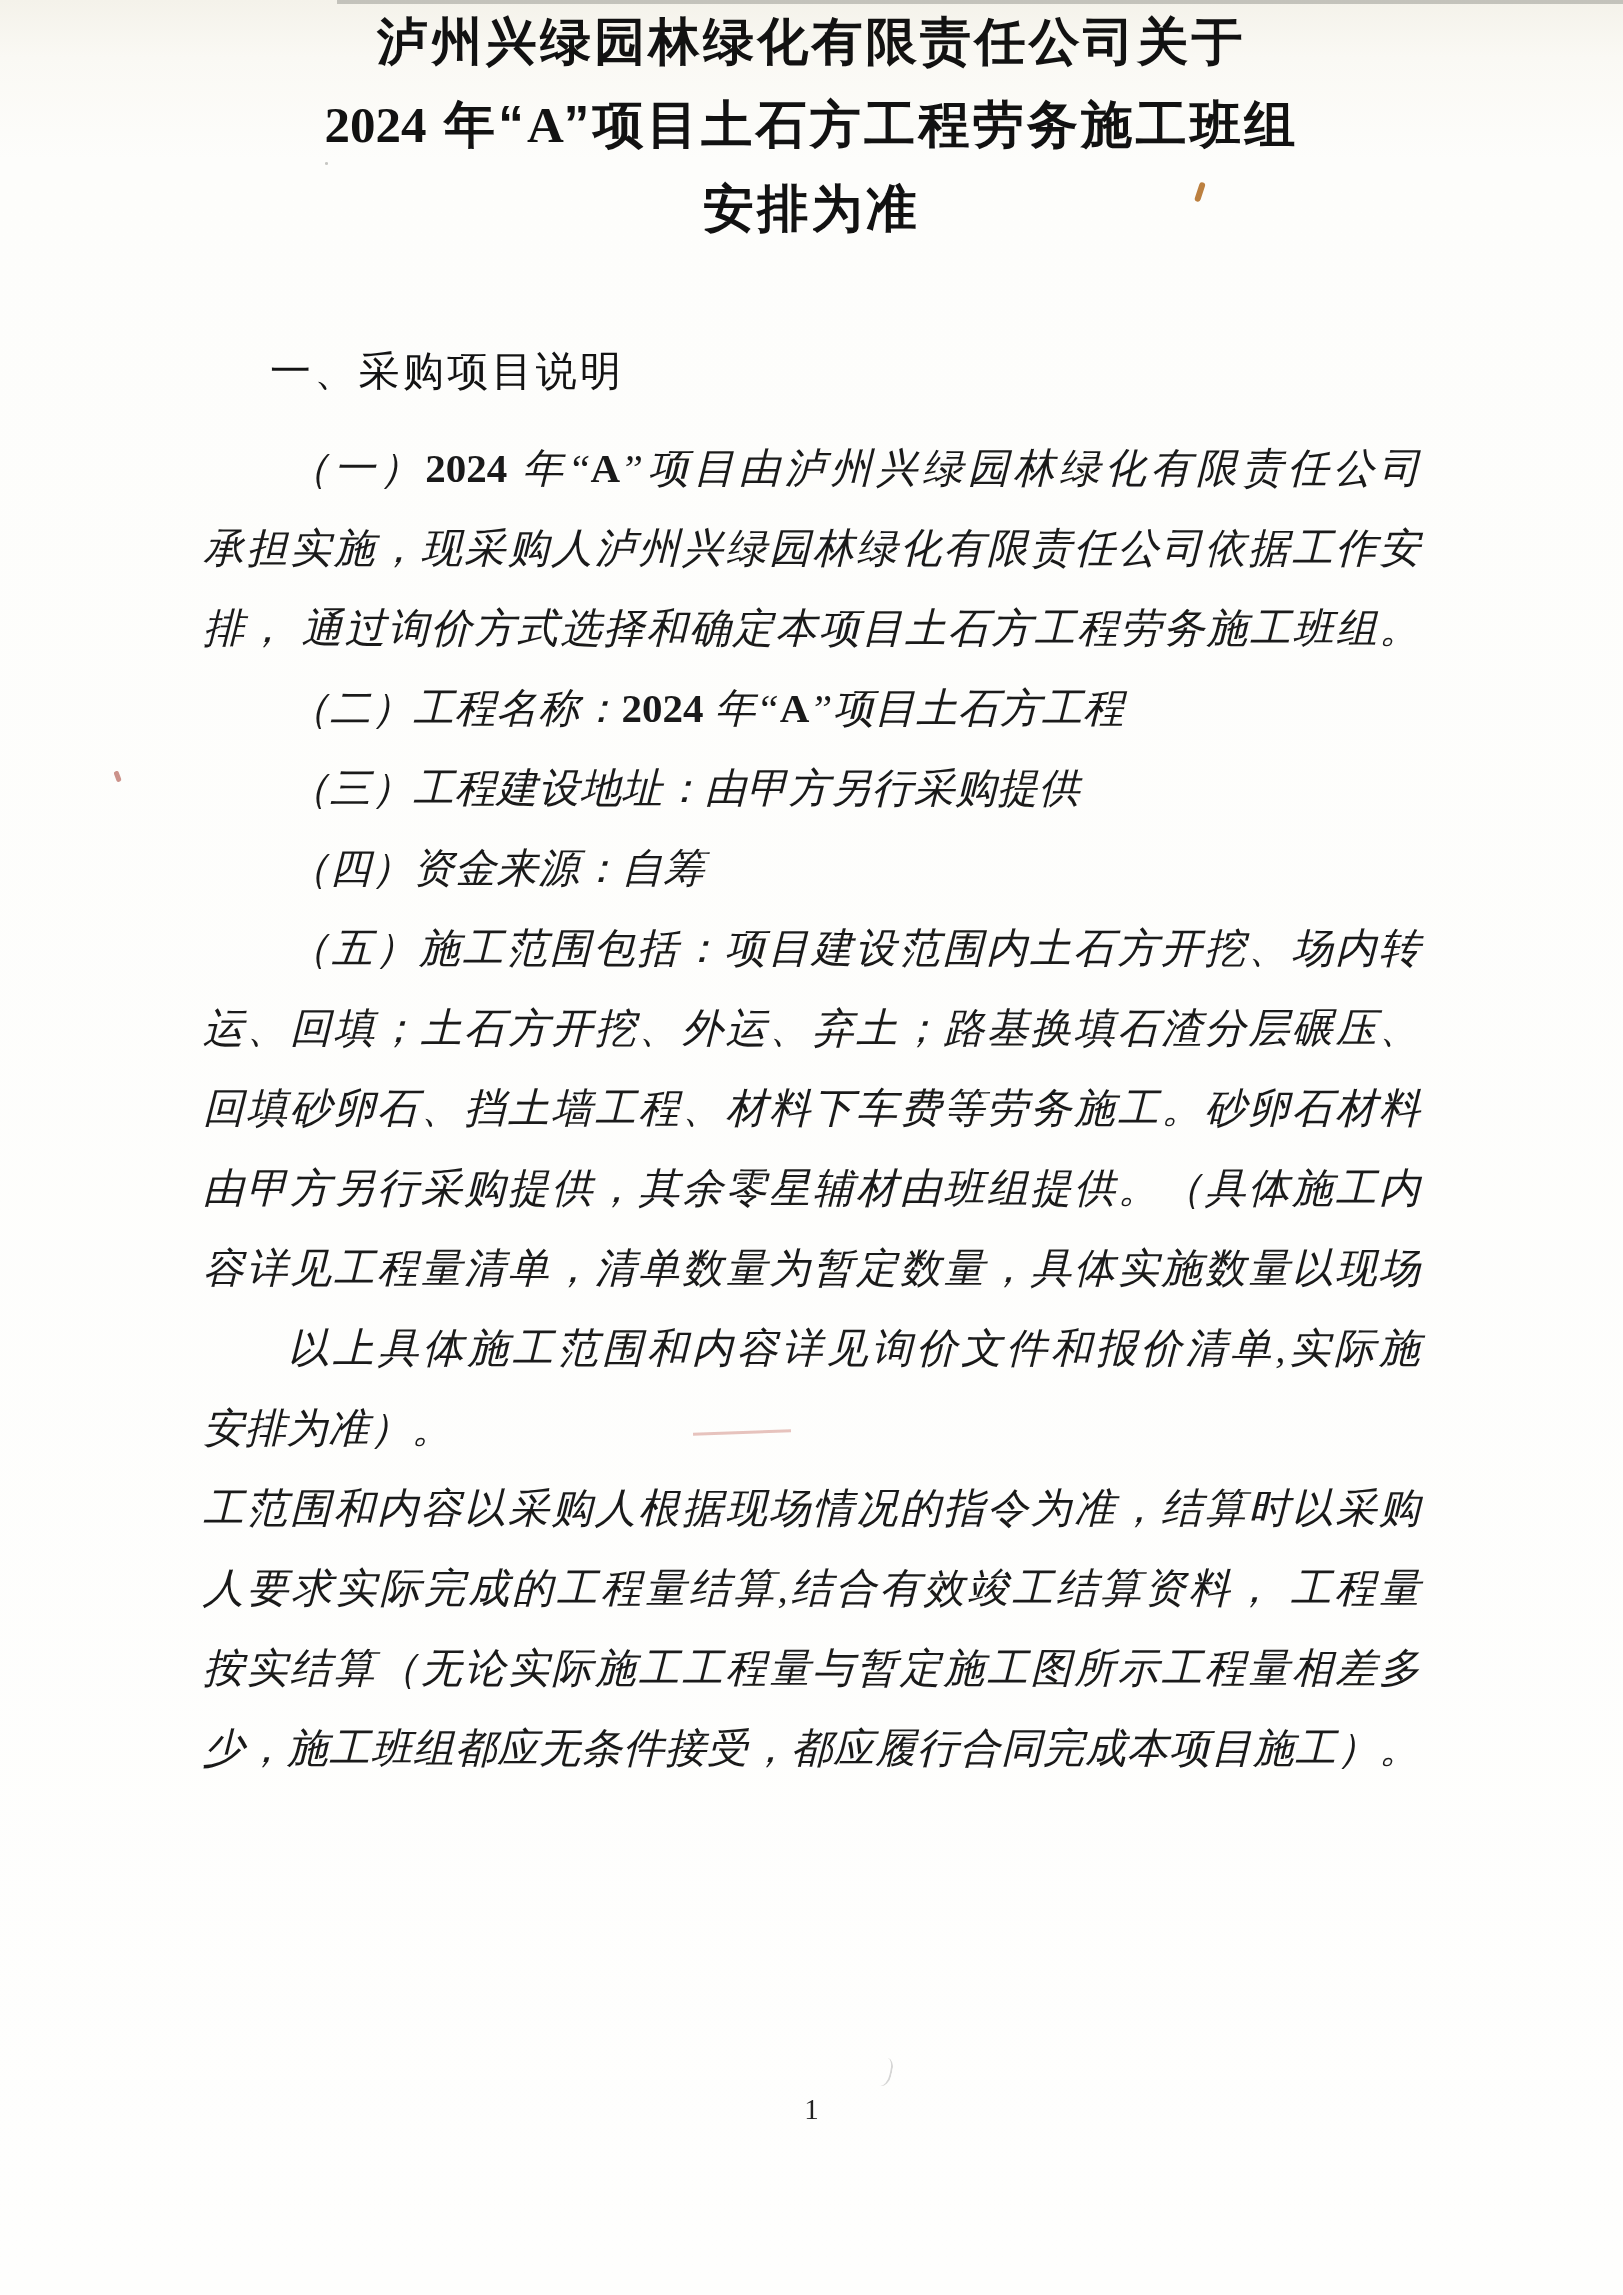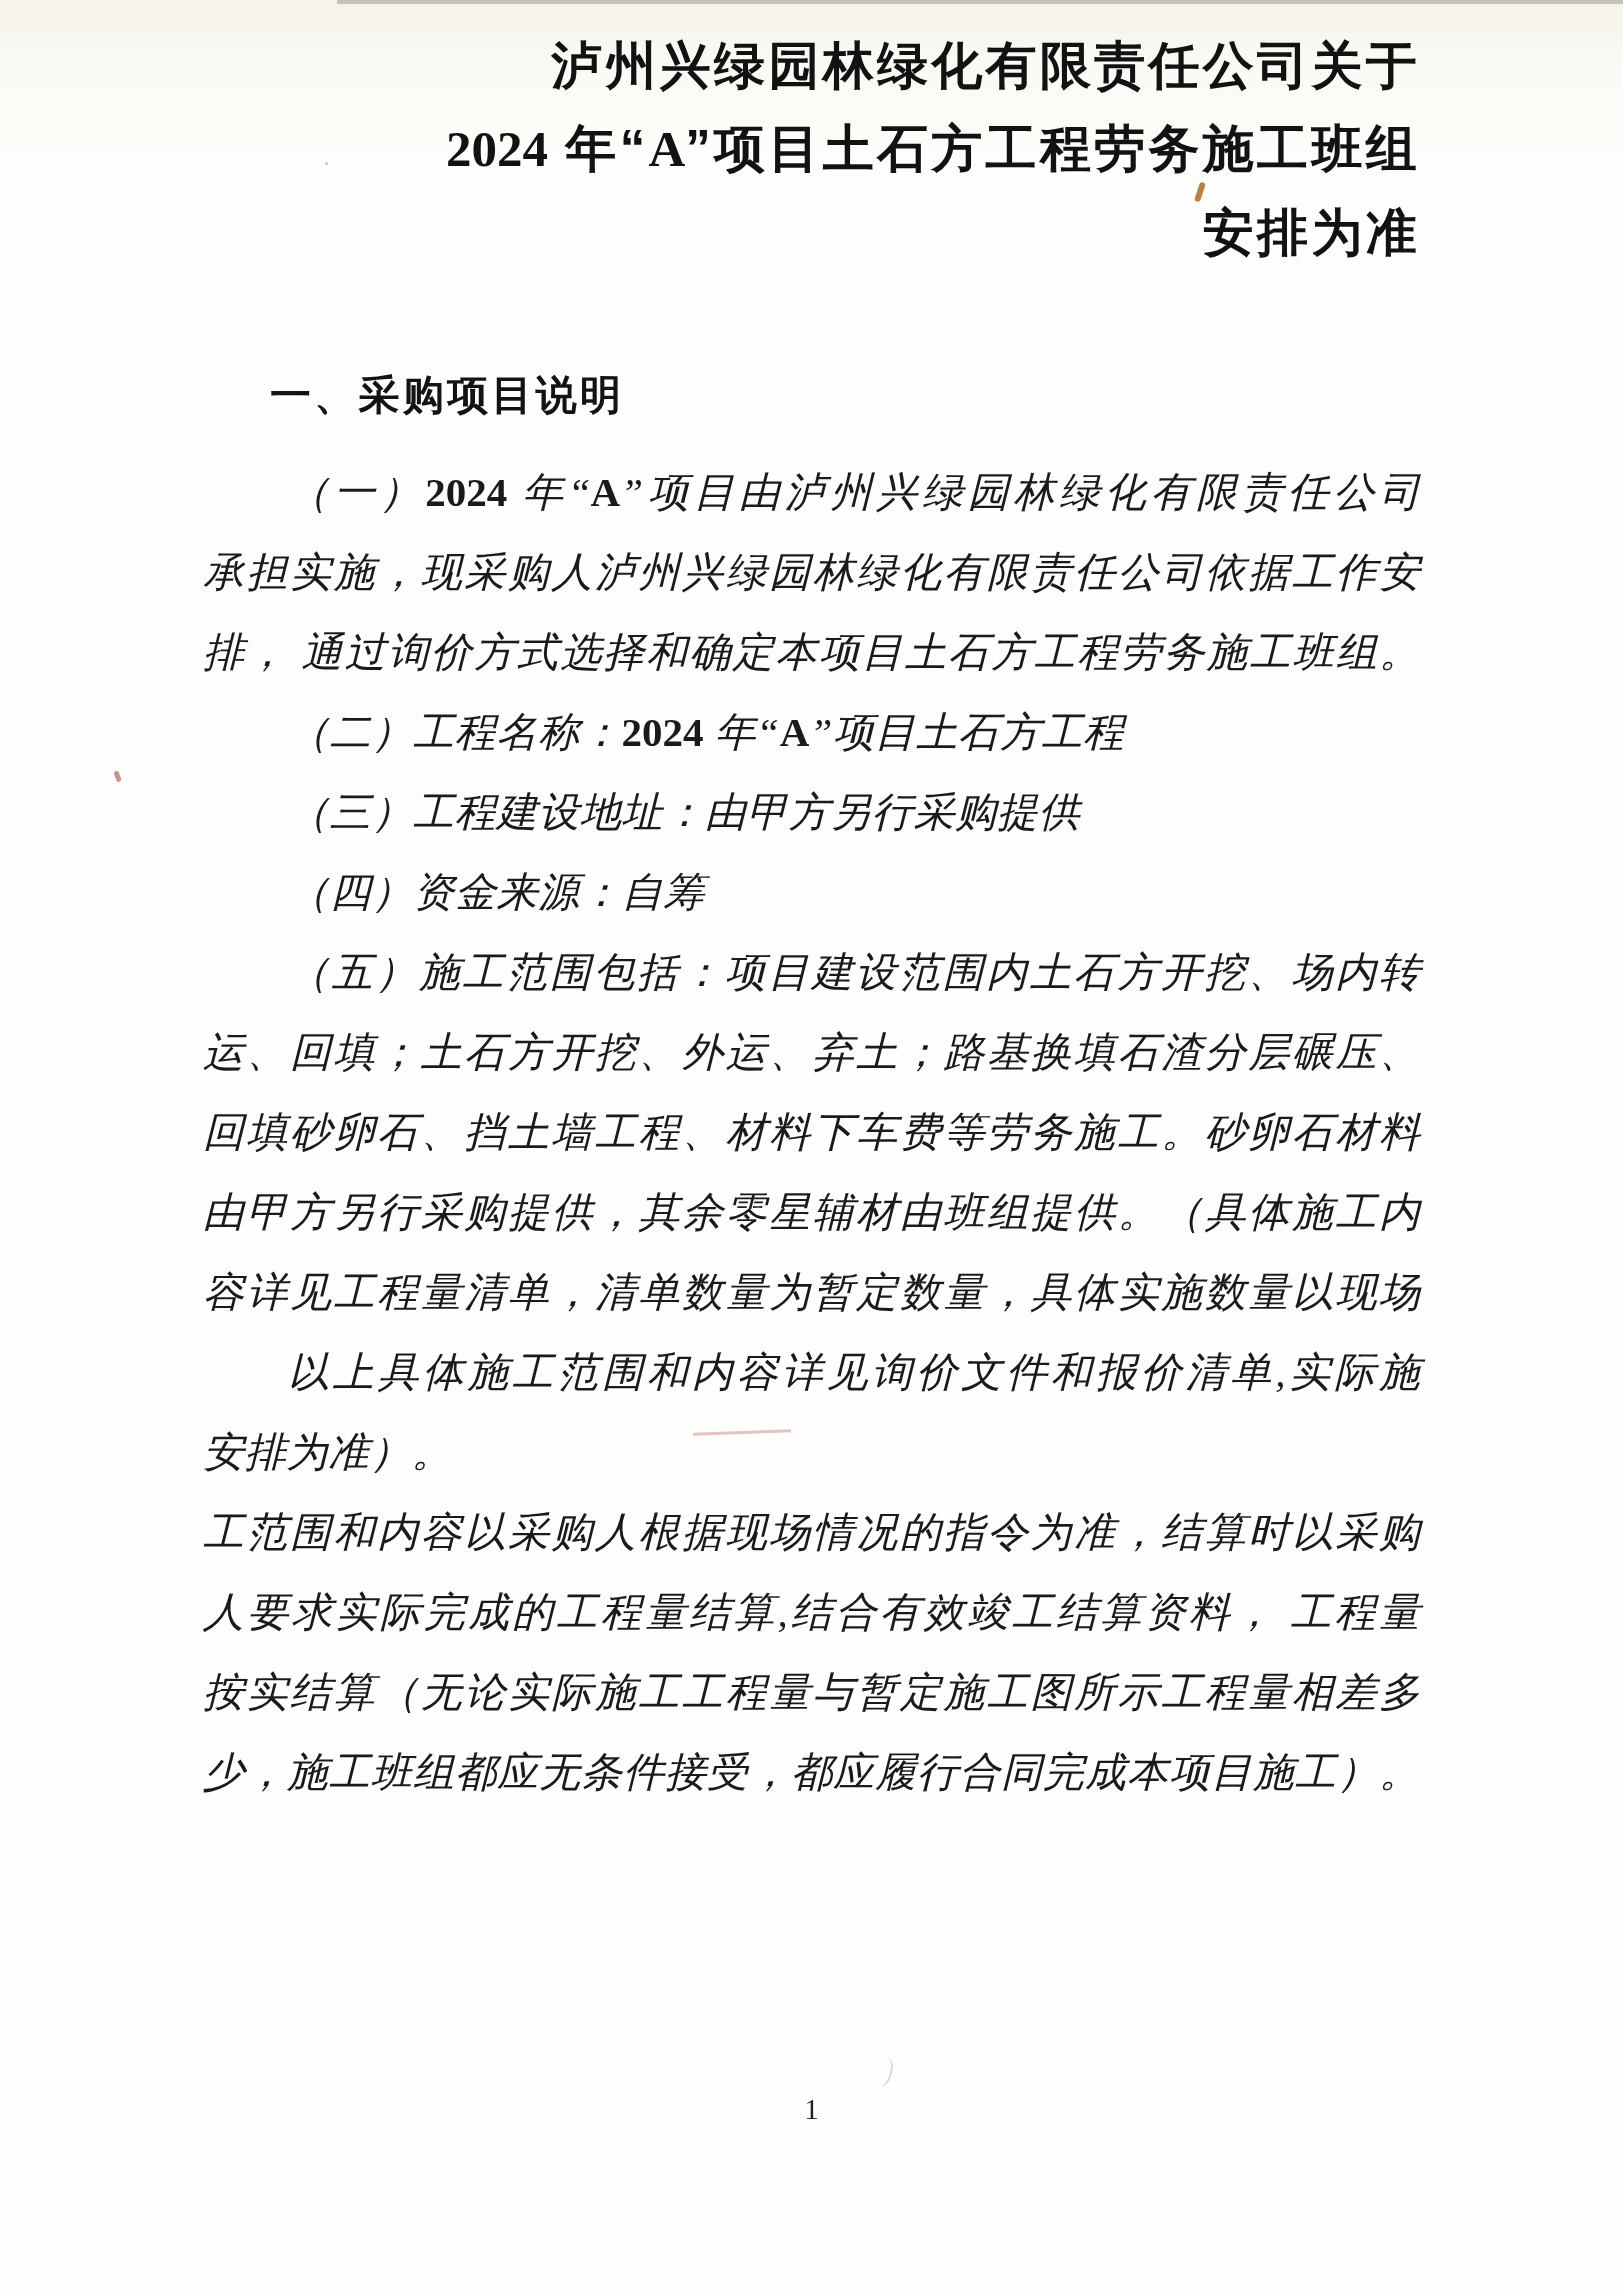--- a/index.html
+++ b/index.html
@@ -15,24 +15,24 @@
     font-family:"Liberation Serif",serif;
   }
   
   .scan-edge-top{position:absolute;top:0;left:337px;right:0;height:3.9px;background:#9a9a94;opacity:.55;}
   .speck-orange{position:absolute;left:1197px;top:182px;width:5.9px;height:19.6px;background:#b06a1e;border-radius:3.3px;transform:rotate(18deg);opacity:.85;}
   .speck-red{position:absolute;left:115px;top:771px;width:4.6px;height:10.5px;background:#a23b2e;border-radius:2px;transform:rotate(-20deg);opacity:.55;}
   .mark-red-underline{position:absolute;left:693px;top:1431px;width:98px;height:2.6px;background:#b43a2c;opacity:.3;transform:rotate(-2deg);}
   .squiggle{position:absolute;left:872px;top:2057px;width:18.3px;height:29px;border-right:2px solid #9a9a9a;border-radius:60% 40% 50% 50%;opacity:.4;transform:rotate(12deg);}
   .dot-gray{position:absolute;left:325px;top:162px;width:3.3px;height:2.6px;background:#8f8f8a;border-radius:50%;opacity:.5;}
   
-  .title{text-align:right;font-family:"Liberation Sans",sans-serif;font-weight:700;margin-top:24px;}
+  .title{text-align:center;font-family:"Liberation Sans",sans-serif;font-weight:700;}
   .title-line{font-size:51px;line-height:83px;letter-spacing:3.3px;color:#121212;}
   
-  .heading{margin:98px 0 0 67px;font-family:"Liberation Sans",sans-serif;font-weight:700;font-size:41px;line-height:47px;letter-spacing:3.3px;color:#131313;}
+  .heading{margin:98px 0 0 67px;font-family:"Liberation Sans",sans-serif;font-weight:400;font-size:41px;line-height:47px;letter-spacing:3.3px;color:#131313;}
   
   .doc-body{margin-top:33px;}
   .line{
     font-size:41px;height:80px;line-height:80px;
     font-style:italic;            
     letter-spacing:0.7px;color:#1a1a1a;
   }
   .line.fill{text-align:justify;text-align-last:justify;letter-spacing:normal;}
   .line.indent{text-indent:85px;}
   .latin{font-style:normal;font-weight:700;font-family:"Liberation Serif",serif;letter-spacing:0;}

